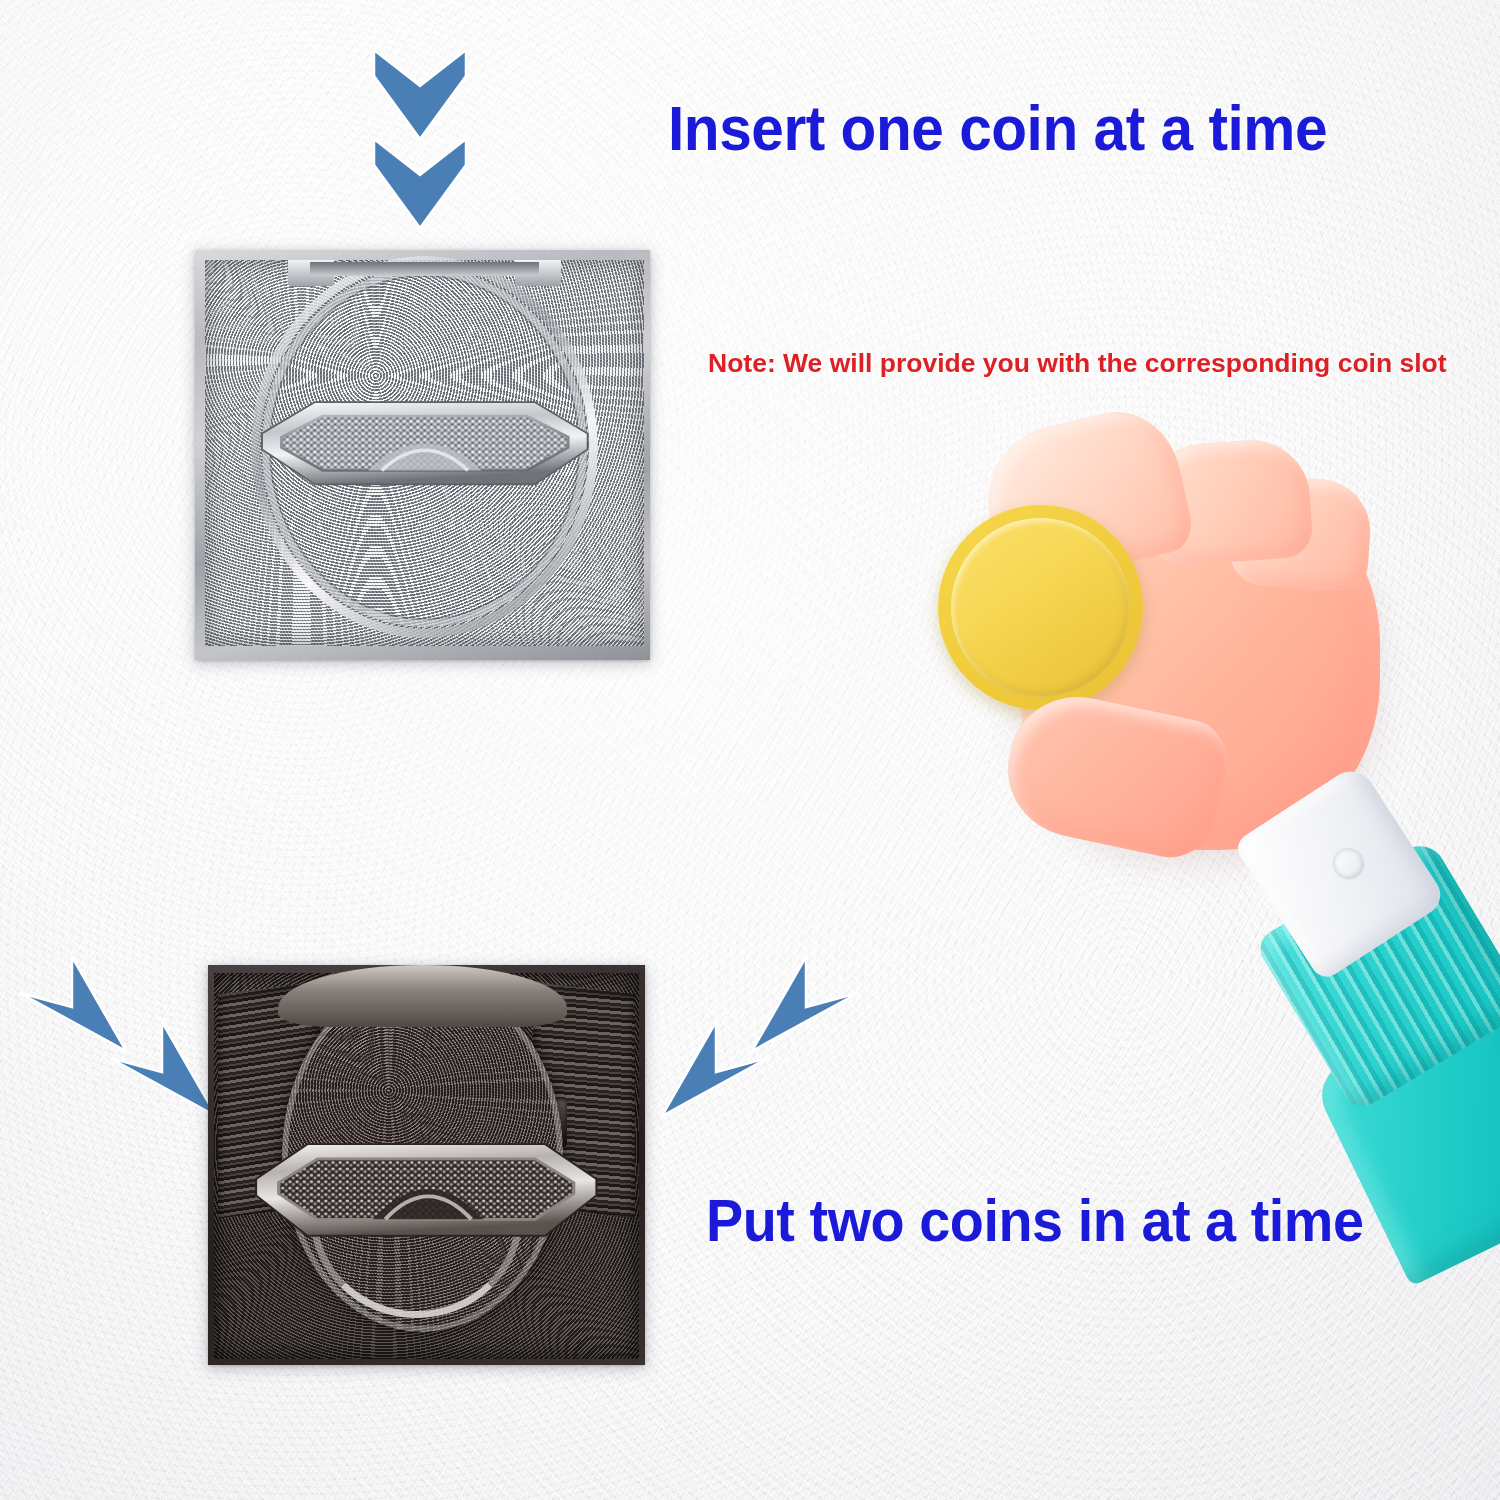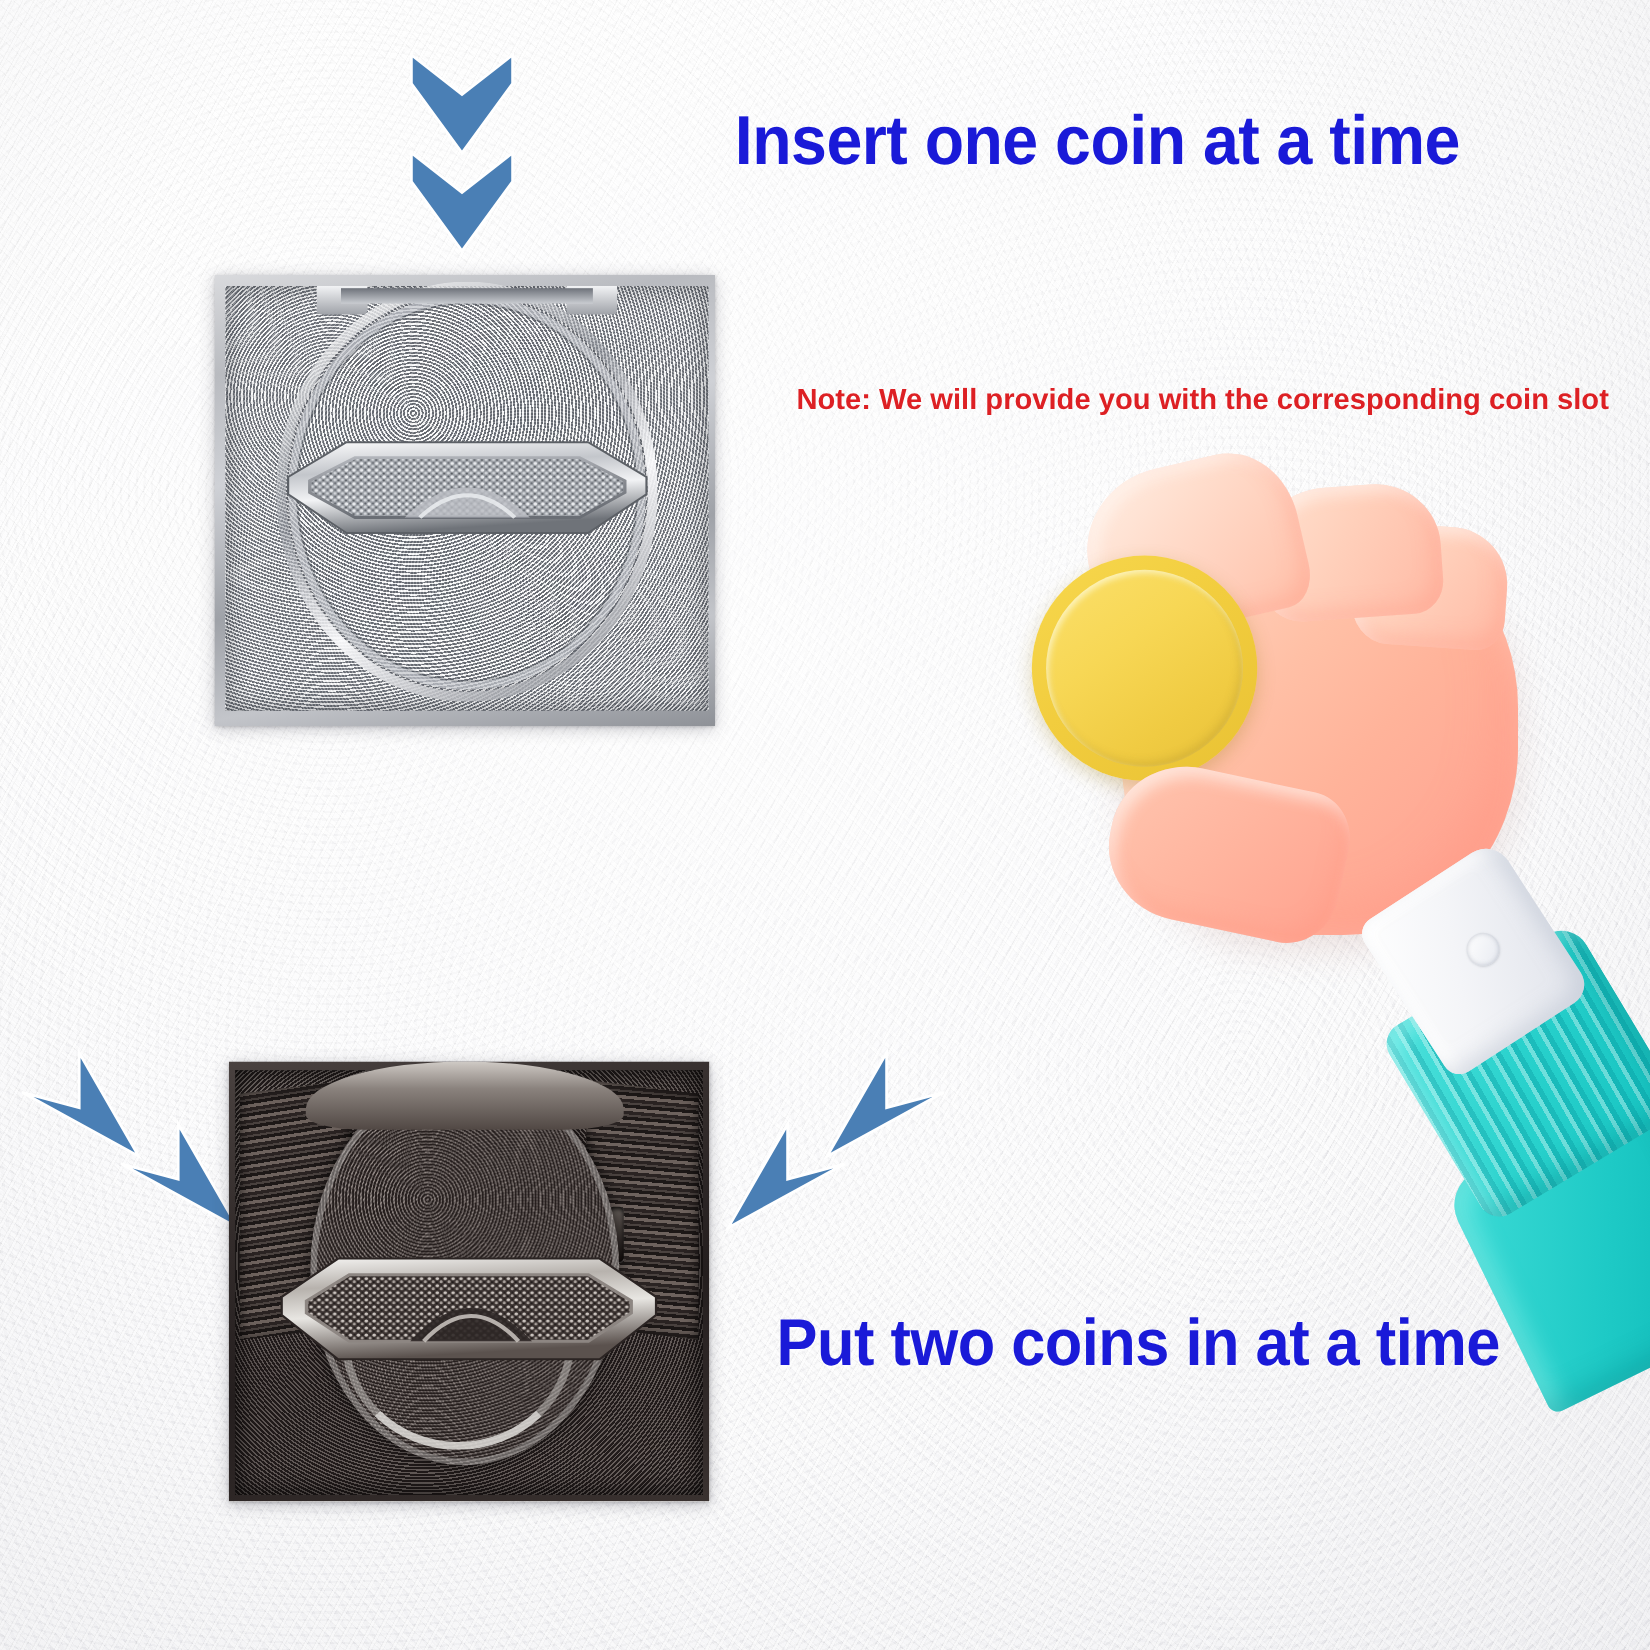--- a/index.html
+++ b/index.html
@@ -76,21 +76,21 @@
   #note-block {
     position: absolute;
     left: 708px; top: 338px;
     width: 790px;
     color: #dd2024;
     font-size: 26.5px;
     font-weight: bold;
     line-height: 50px;
     text-shadow: 0 1px 2px rgba(255,255,255,0.8);
   }
-  #note-block .note-line { display: block; white-space: nowrap; margin-left: 16px; }
+  #note-block .note-line { display: block; white-space: nowrap; }
 
   
   .arrow { position: absolute; }
   .arrow svg { display: block; overflow: visible; }
   .arrow svg polygon {
     fill: #4a7fb5;
     stroke: #ffffff;
     stroke-width: 2.5;
     stroke-linejoin: miter;
   }

